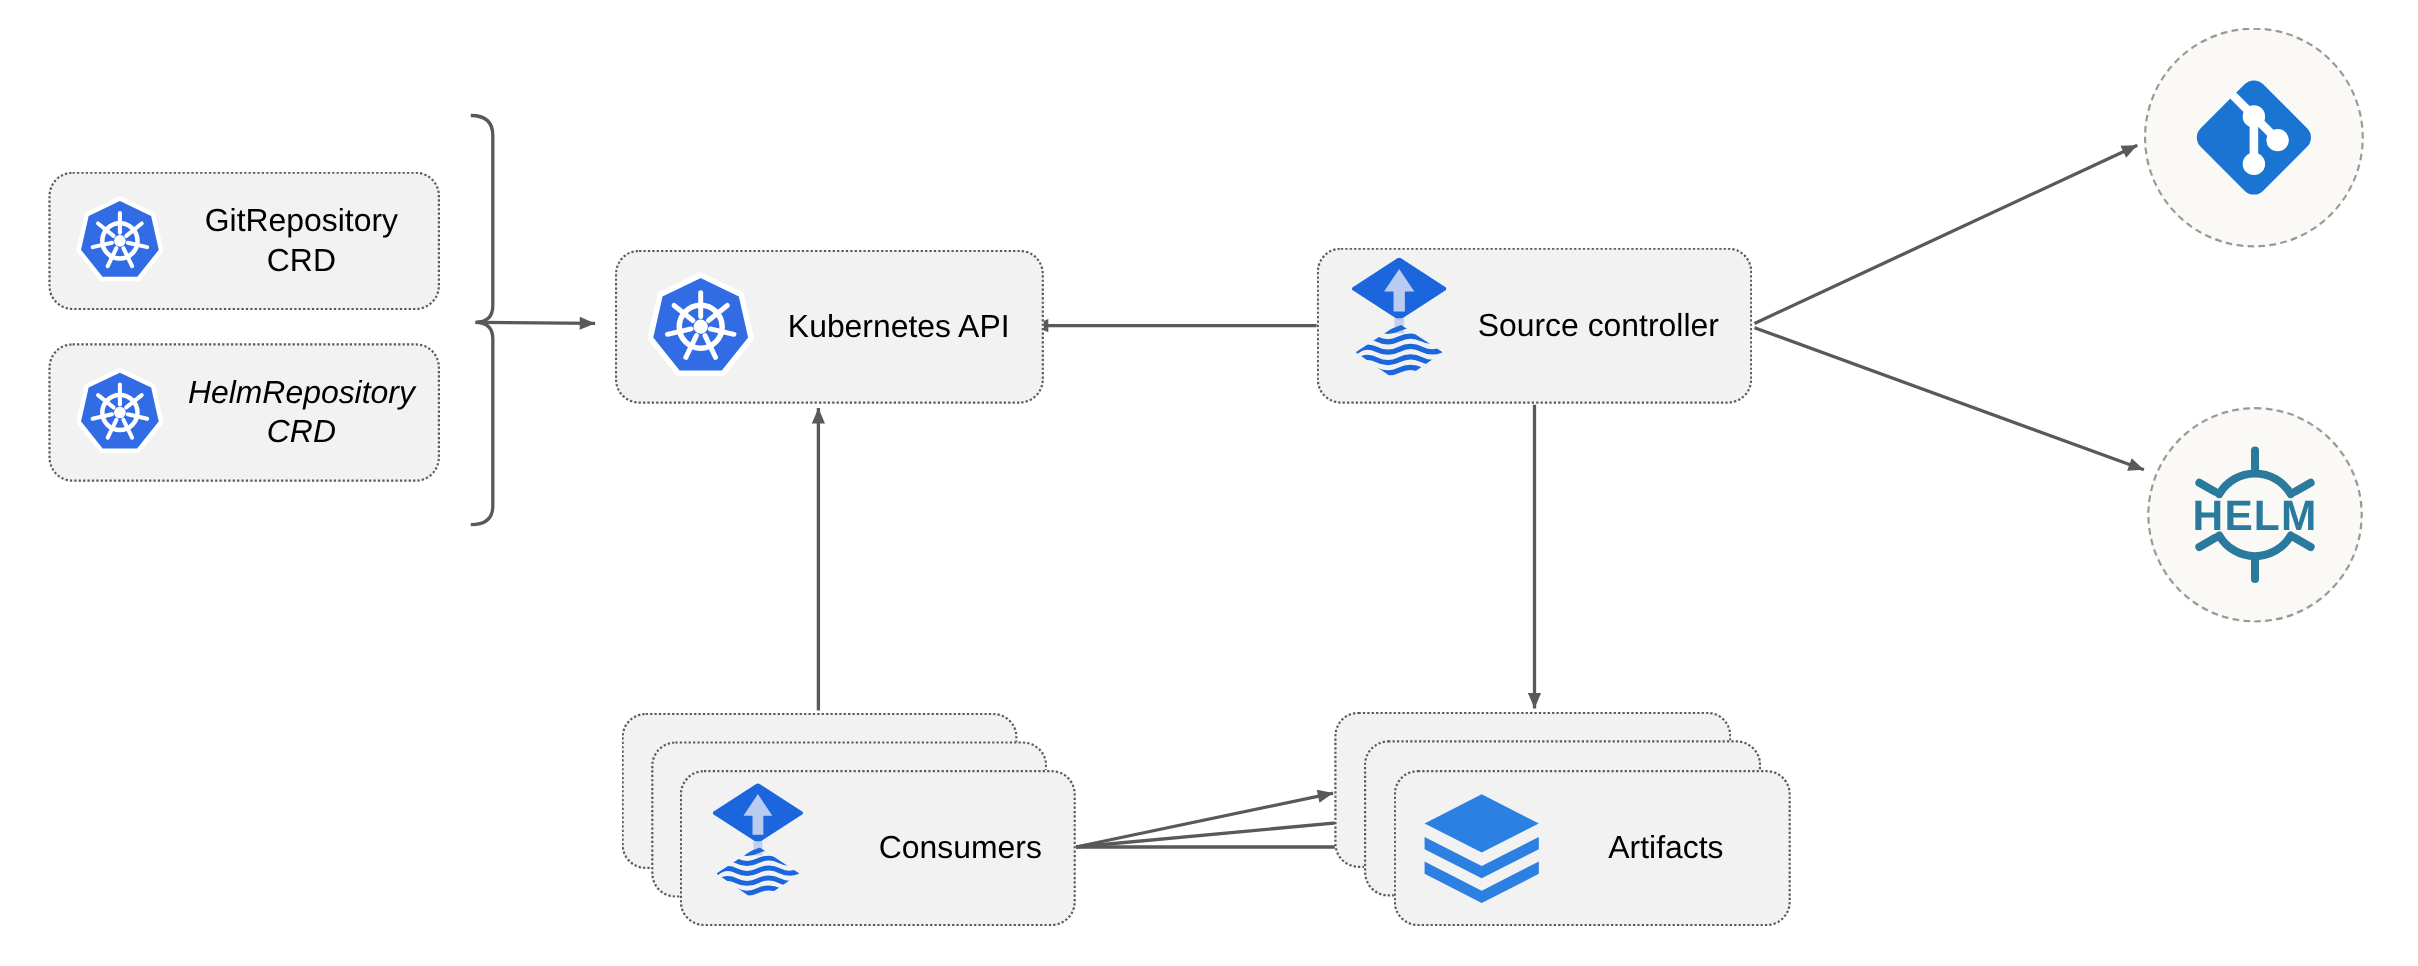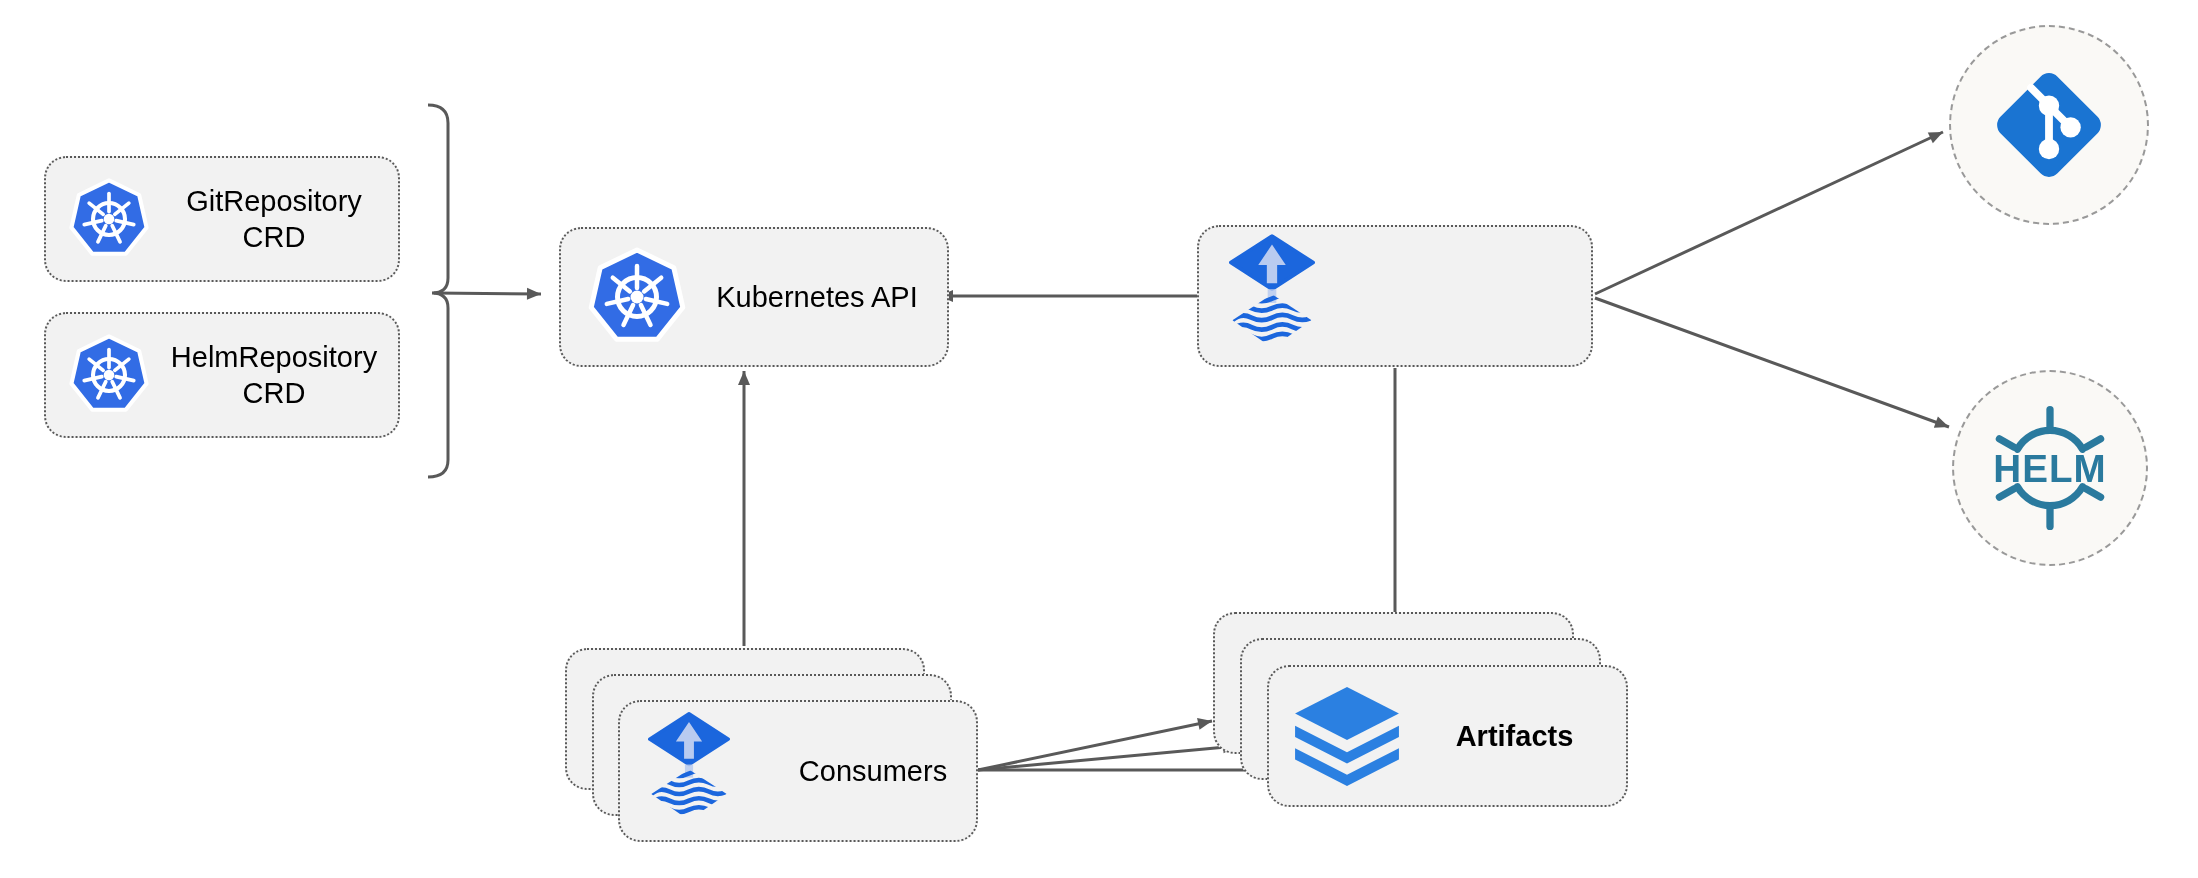--- a/index.html
+++ b/index.html
@@ -121,21 +121,21 @@
 
   <div class="node" style="left:44px;top:156px;width:356px;height:126px;padding-left:22px;">
     <span class="icon-slot">
       <svg width="82" height="82" viewBox="0 0 100 100">
           <use href="#sym-k8s"></use>
         </svg>
     </span>
     <div class="node-label">GitRepository CRD</div>
   </div>
 
-  <div class="node" style="left:44px;top:312px;width:356px;height:126px;padding-left:22px;">
+  <div class="node" style="left:44px;top:312px;width:356px;height:126px;padding-left:22px;font-style:italic;">
     <span class="icon-slot">
       <svg width="82" height="82" viewBox="0 0 100 100">
           <use href="#sym-k8s"></use>
         </svg>
     </span>
     <div class="node-label">HelmRepository CRD</div>
   </div>
 
   <div class="node" style="left:559px;top:227px;width:390px;height:140px;padding-left:26px;">
     <span class="icon-slot">
@@ -145,36 +145,37 @@
     </span>
     <div class="node-label nowrap">Kubernetes API</div>
   </div>
 
   <div class="node" style="left:1197px;top:225px;width:396px;height:142px;padding-left:30px;">
     <span class="icon-slot">
       <svg width="86" height="125" viewBox="0 0 100 145">
           <use href="#sym-flux"></use>
         </svg>
     </span>
+    <div class="node-label">Source controller</div>
   </div>
 
   <div class="stack" style="left:565px;top:648px;width:414px;height:195px;">
     <div class="stack-layer" style="left:0;top:0;width:360px;height:142px;"></div>
     <div class="stack-layer" style="left:27px;top:26px;width:360px;height:142px;"></div>
     <div class="stack-layer stack-front" style="left:53px;top:52px;width:360px;height:142px;padding-left:28px;gap:40px;">
       <span class="icon-slot">
         <svg width="82" height="119" viewBox="0 0 100 145">
             <use href="#sym-flux"></use>
           </svg>
       </span>
       <div class="node-label nowrap">Consumers</div>
     </div>
   </div>
 
-  <div class="stack" style="left:1213px;top:612px;width:415px;height:195px;font-weight:bold;">
+  <div class="stack" style="left:1213px;top:647px;width:415px;height:195px;">
     <div class="stack-layer" style="left:0;top:0;width:361px;height:142px;"></div>
     <div class="stack-layer" style="left:27px;top:26px;width:361px;height:142px;"></div>
     <div class="stack-layer stack-front" style="left:54px;top:53px;width:361px;height:142px;padding-left:22px;">
       <span class="icon-slot">
         <svg width="112" height="103" viewBox="0 0 110 101">
             <use href="#sym-layers"></use>
           </svg>
       </span>
       <div class="node-label nowrap">Artifacts</div>
     </div>

